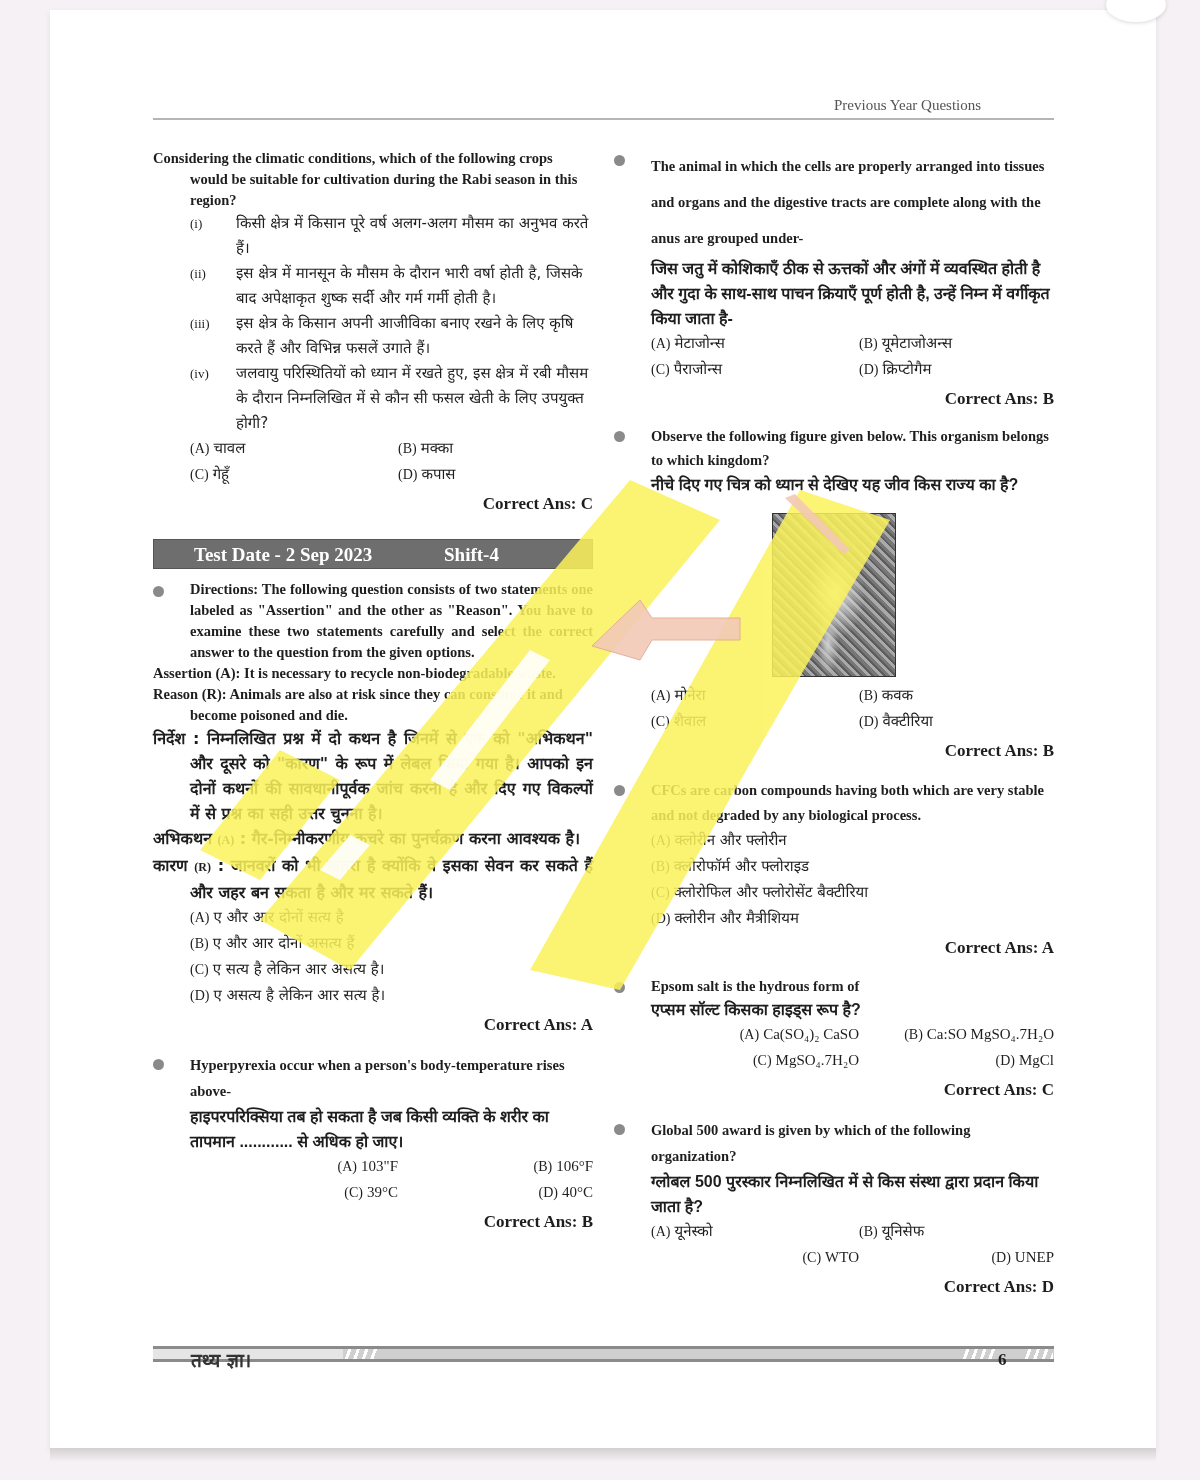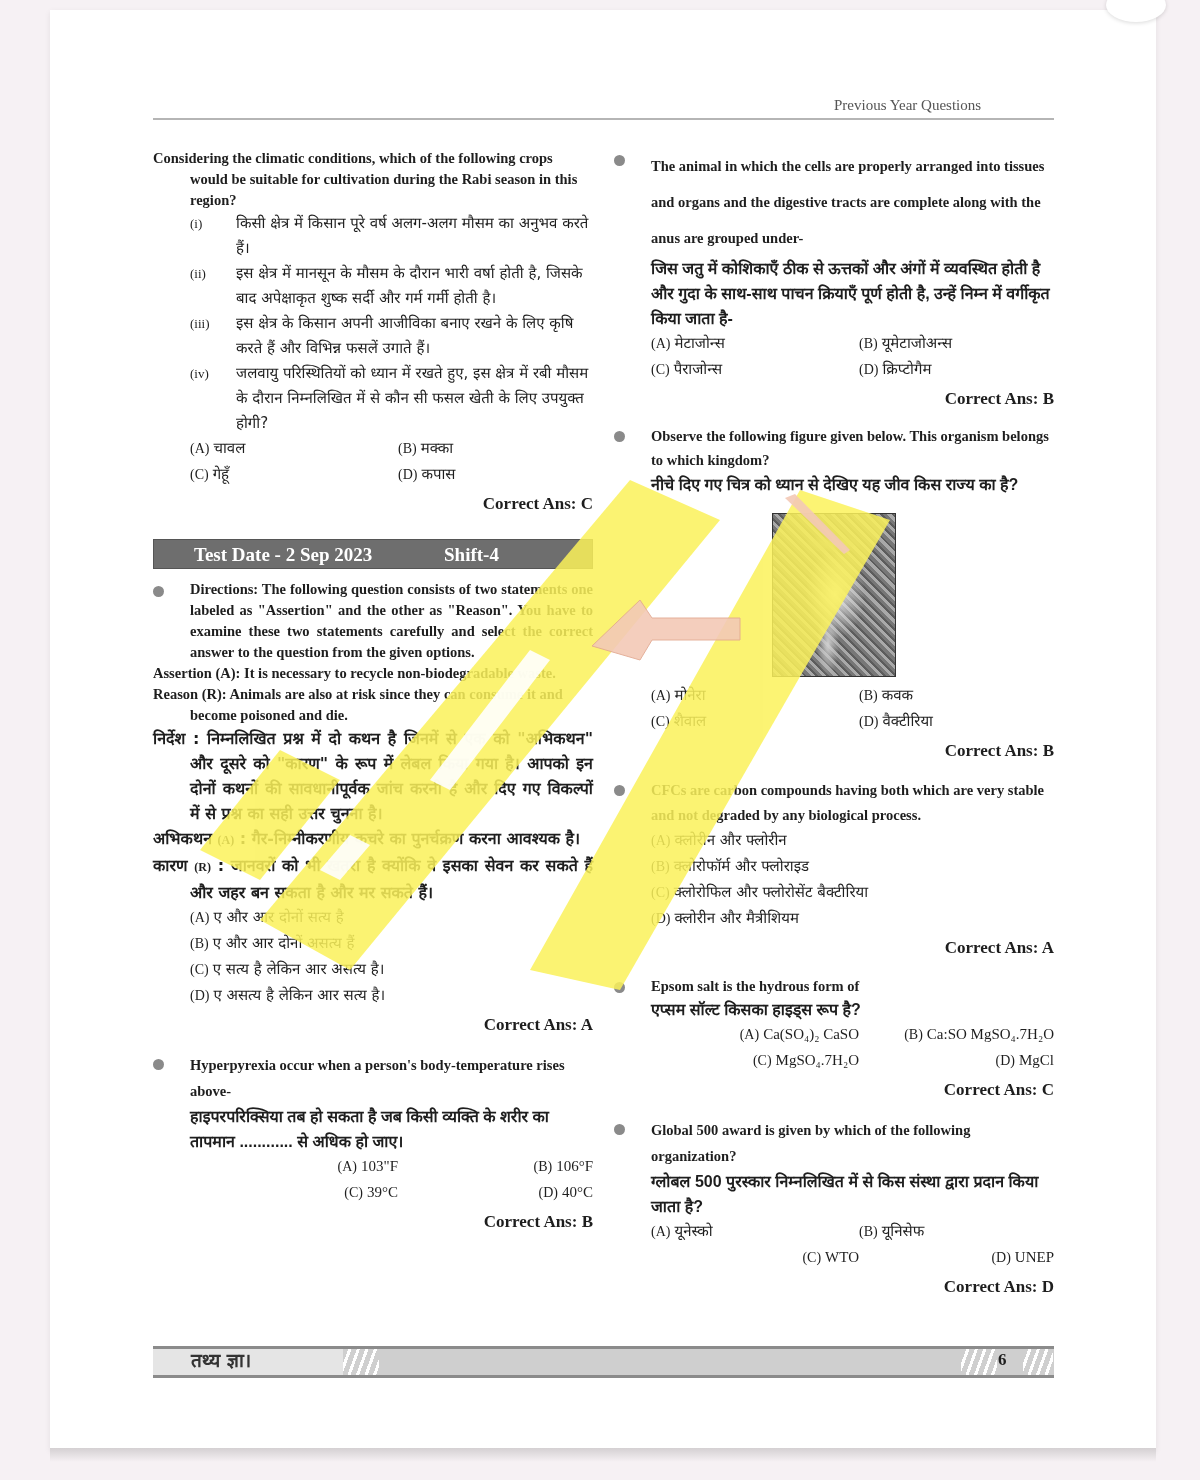--- a/index.html
+++ b/index.html
@@ -76,21 +76,21 @@
       radial-gradient(ellipse 14px 40px at 55px 130px, #cfcfcf, transparent 80%),
       repeating-linear-gradient(45deg, #777 0 3px, #a9a9a9 3px 6px, #5c5c5c 6px 8px);
     border: 1px solid #333;
   }
 
   .watermark {
     position: absolute; left: 200px; top: 450px; width: 760px; height: 560px; pointer-events: none;
   }
 
   .footer {
-    position: absolute; left: 153px; top: 1346px; width: 901px; height: 32px;
+    position: absolute; left: 153px; top: 1346px; width: 901px; height: 16px;
     background: #cfcfcf; border-top: 3px solid #8b8b8b; border-bottom: 3px solid #8b8b8b;
   }
   .footer-brand-bg { position: absolute; left: 0; top: 0; width: 190px; height: 100%; background: #e5e5e5; }
   .footer-brand {
     position: absolute; left: 38px; top: 0; font-family: "DejaVu Sans", sans-serif; font-weight: bold;
     font-size: 19px; line-height: 22px; color: #333;
   }
   .stripes { position: absolute; top: 0; height: 100%; width: 36px;
     background: repeating-linear-gradient(110deg, transparent 0 5px, #fff 5px 8px); }
   .footer-page { position: absolute; left: 845px; top: 0; font-weight: bold; font-size: 17px; line-height: 22px; }

